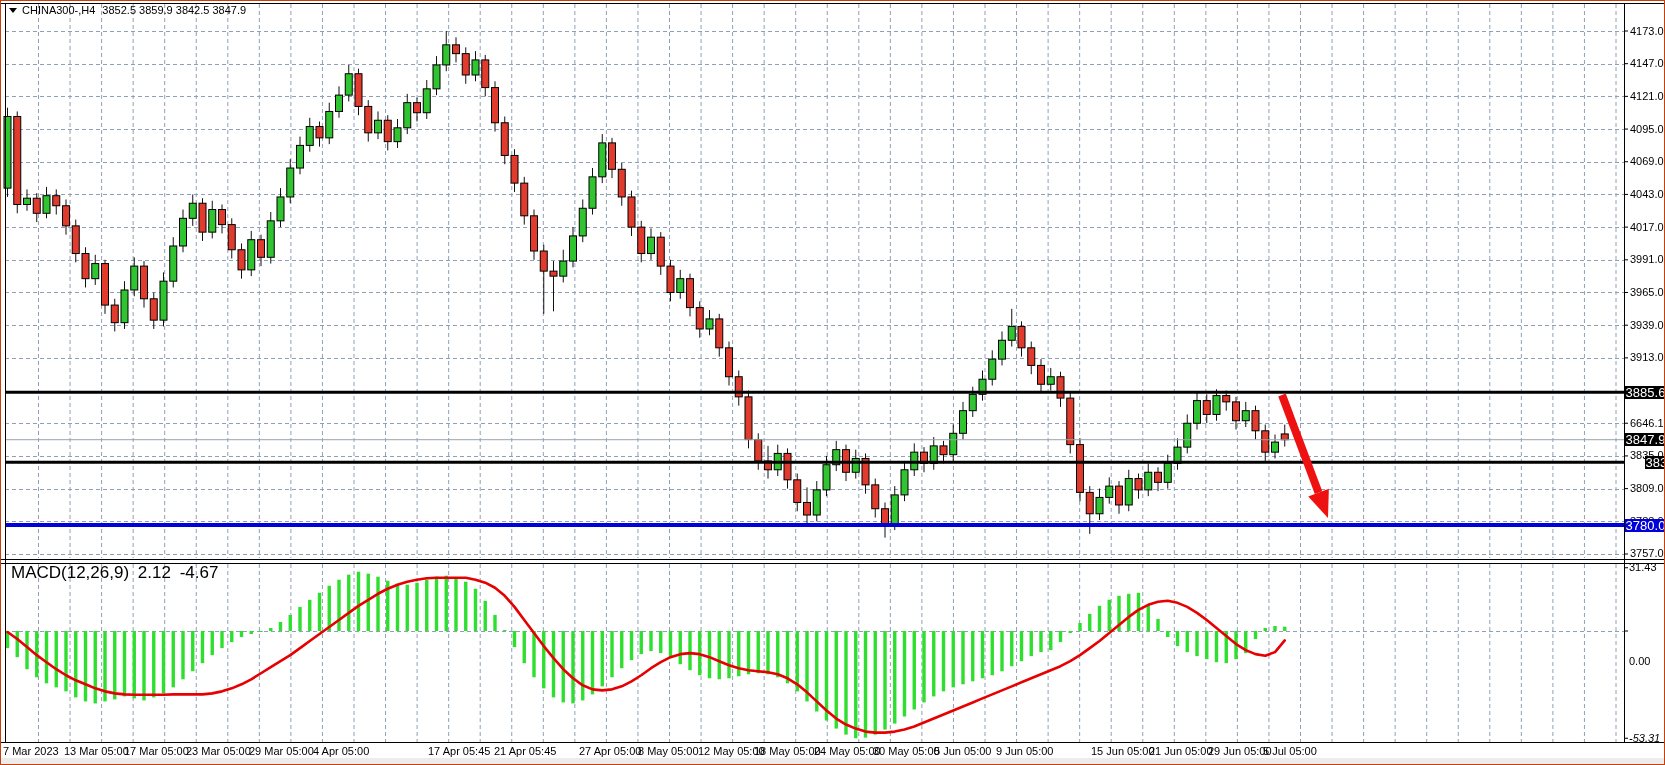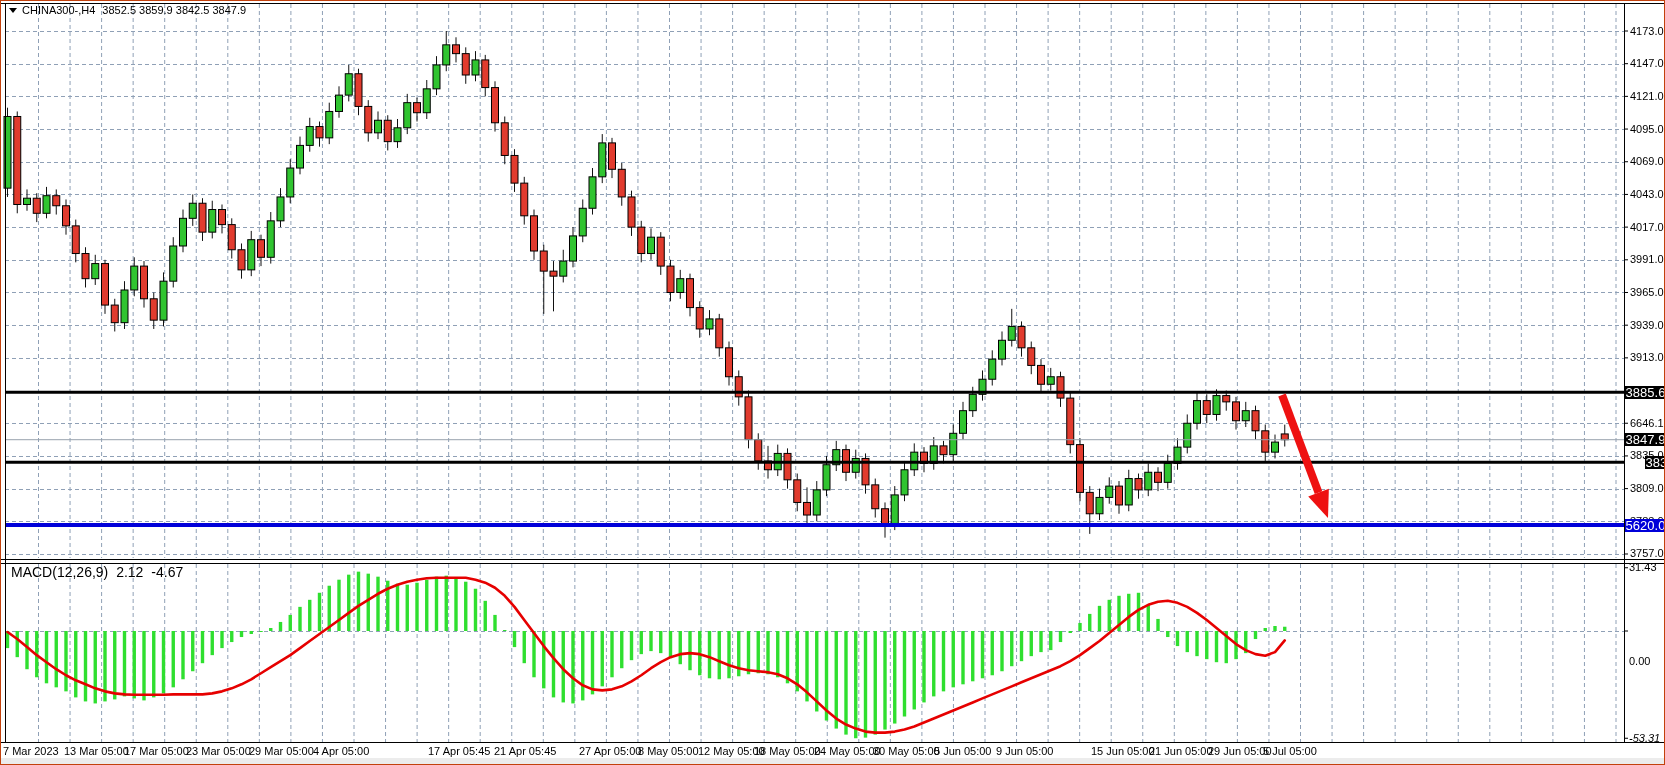--- a/index.html
+++ b/index.html
@@ -1,20 +1,20 @@
 <!DOCTYPE html>
 <html><head>
 <meta charset="utf-8">
 <style>
   html,body{margin:0;padding:0;background:#d6d3ce;}
   .win{position:relative;width:1665px;height:765px;background:#fff;
        font-family:"Liberation Sans","DejaVu Sans",sans-serif;overflow:hidden;
        border:1px solid #c2410c;box-sizing:border-box;}
   svg{position:absolute;left:0;top:0;z-index:1;}
-  .lbl{position:absolute;font-size:14px;line-height:13px;color:#000;white-space:nowrap;z-index:3;}
+  .lbl{position:absolute;font-size:17px;line-height:13px;color:#000;white-space:nowrap;z-index:3;}
   .sym{top:3px;left:21px;font-size:11px;}
   .sym .vals{margin-left:7px;}
   .tri{position:absolute;left:8px;top:7px;width:0;height:0;z-index:3;cursor:pointer;
        border-left:4px solid transparent;border-right:4px solid transparent;border-top:5px solid #000;}
   .macd-lbl{top:565px;left:10px;}
   .macd-lbl span{margin-right:4px;}
   .tick{position:absolute;left:1629px;font-size:11px;line-height:13px;color:#000;white-space:nowrap;z-index:2;}
   .mtick{position:absolute;left:1628px;font-size:11px;line-height:13px;color:#000;z-index:2;}
   .box{position:absolute;left:1624px;width:41px;height:13px;color:#fff;text-align:center;
        font-size:13px;line-height:13px;z-index:4;}
@@ -621,21 +621,21 @@
     </div>
   <div id="macd-ticks">
       <div class="mtick" style="top: 560.263px;">31.43</div>
       <div class="mtick" style="top: 654px;">0.00</div>
       <div class="mtick" style="top: 730.76px; font-style: italic;">-53.31</div>
     </div>
   <div id="level-boxes">
       <div class="box" style="top: 384.819px; background: rgb(0, 0, 0);">3885.6</div>
       <div class="box" style="top: 432.216px; background: rgb(0, 0, 0);">3847.9</div>
       <div class="box" style="top: 454.72px; background: rgb(0, 0, 0); margin-left: 20px;">3830.0</div>
-      <div class="box" style="top: 517.58px; background: rgb(0, 0, 217);">5620.0</div>
+      <div class="box" style="top: 517.58px; background: rgb(0, 0, 217);">3780.0</div>
     </div>
   <div id="date-labels">
       <div class="date" style="left: 2px;">7 Mar 2023</div>
       <div class="date" style="left: 63px;">13 Mar 05:00</div>
       <div class="date" style="left: 123px;">17 Mar 05:00</div>
       <div class="date" style="left: 185px;">23 Mar 05:00</div>
       <div class="date" style="left: 248px;">29 Mar 05:00</div>
       <div class="date" style="left: 312px;">4 Apr 05:00</div>
       <div class="date" style="left: 365px; margin-top: 38px;">11 Apr 05:00</div>
       <div class="date" style="left: 427px;">17 Apr 05:45</div>

